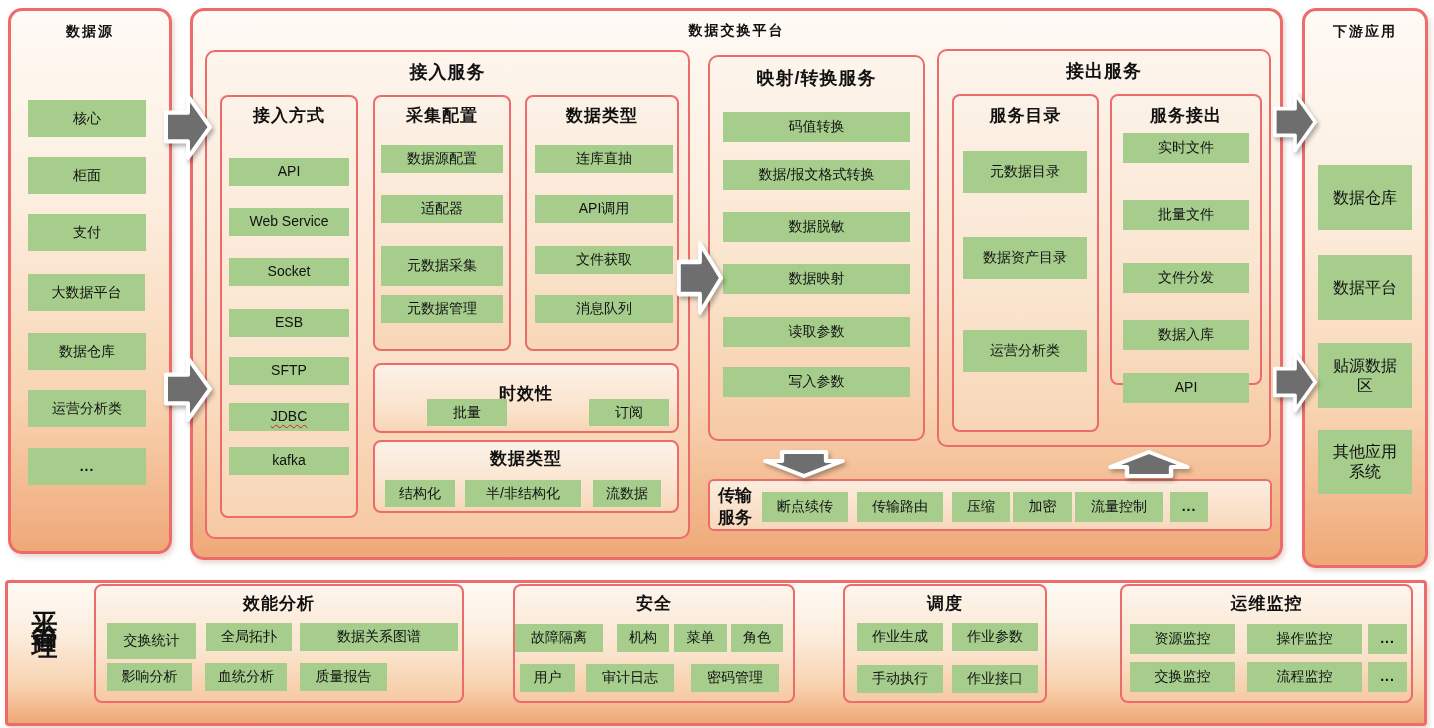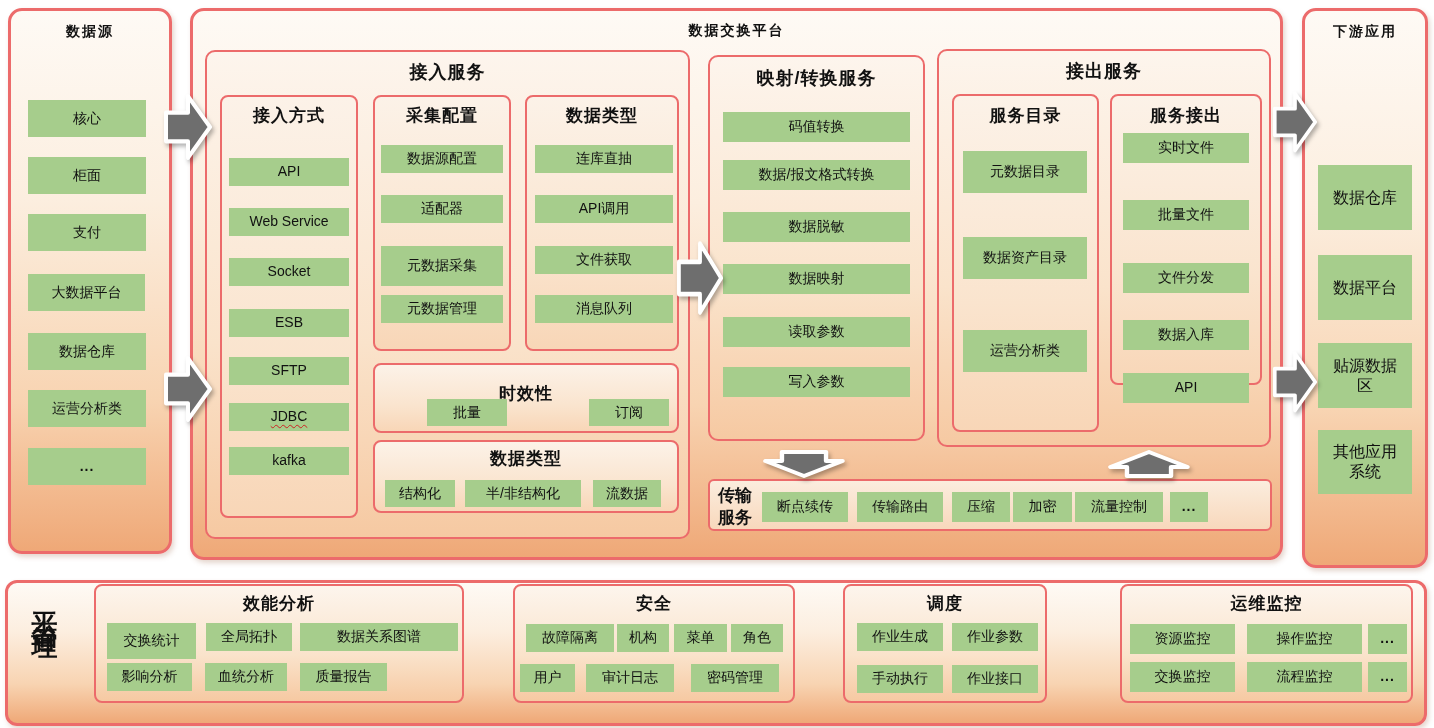--- a/index.html
+++ b/index.html
@@ -145,36 +145,36 @@
   <div class="panel" style="left:1302px;top:8px;width:126px;height:560px">
     <div class="t1" style="margin-top:12px">下游应用</div>
     <div class="g big" style="left:13px;top:154px;width:94px;height:65px">数据仓库</div>
     <div class="g big" style="left:13px;top:244px;width:94px;height:65px">数据平台</div>
     <div class="g big" style="left:13px;top:332px;width:94px;height:65px">贴源数据
 区</div>
     <div class="g big" style="left:13px;top:419px;width:94px;height:64px">其他应用
 系统</div>
   </div>
 
-  <div class="panel" style="left:5px;top:580px;width:1422px;height:146px;border-radius:12px">
+  <div class="panel" style="left:5px;top:580px;width:1422px;height:146px;border-radius:4px">
     <div class="vtitle" style="left:20px;top:8px;height:128px">平台管理</div>
 
     <div class="section" style="left:86px;top:1px;width:370px;height:119px;border-radius:8px">
       <div class="t3" style="margin-top:6px">效能分析</div>
       <div class="g" style="left:11px;top:37px;width:89px;height:36px">交换统计</div>
       <div class="g" style="left:110px;top:37px;width:86px;height:28px">全局拓扑</div>
       <div class="g" style="left:204px;top:37px;width:158px;height:28px">数据关系图谱</div>
       <div class="g" style="left:11px;top:77px;width:85px;height:28px">影响分析</div>
       <div class="g" style="left:109px;top:77px;width:82px;height:28px">血统分析</div>
       <div class="g" style="left:204px;top:77px;width:87px;height:28px">质量报告</div>
     </div>
 
     <div class="section" style="left:505px;top:1px;width:282px;height:119px;border-radius:8px">
       <div class="t3" style="margin-top:6px">安全</div>
-      <div class="g" style="left:11px;top:38px;width:88px;height:28px">故障隔离</div>
+      <div class="g" style="left:0;top:38px;width:88px;height:28px">故障隔离</div>
       <div class="g" style="left:102px;top:38px;width:52px;height:28px">机构</div>
       <div class="g" style="left:159px;top:38px;width:53px;height:28px">菜单</div>
       <div class="g" style="left:216px;top:38px;width:52px;height:28px">角色</div>
       <div class="g" style="left:5px;top:78px;width:55px;height:28px">用户</div>
       <div class="g" style="left:71px;top:78px;width:88px;height:28px">审计日志</div>
       <div class="g" style="left:176px;top:78px;width:88px;height:28px">密码管理</div>
     </div>
 
     <div class="section" style="left:835px;top:1px;width:204px;height:119px;border-radius:8px">
       <div class="t3" style="margin-top:6px">调度</div>

